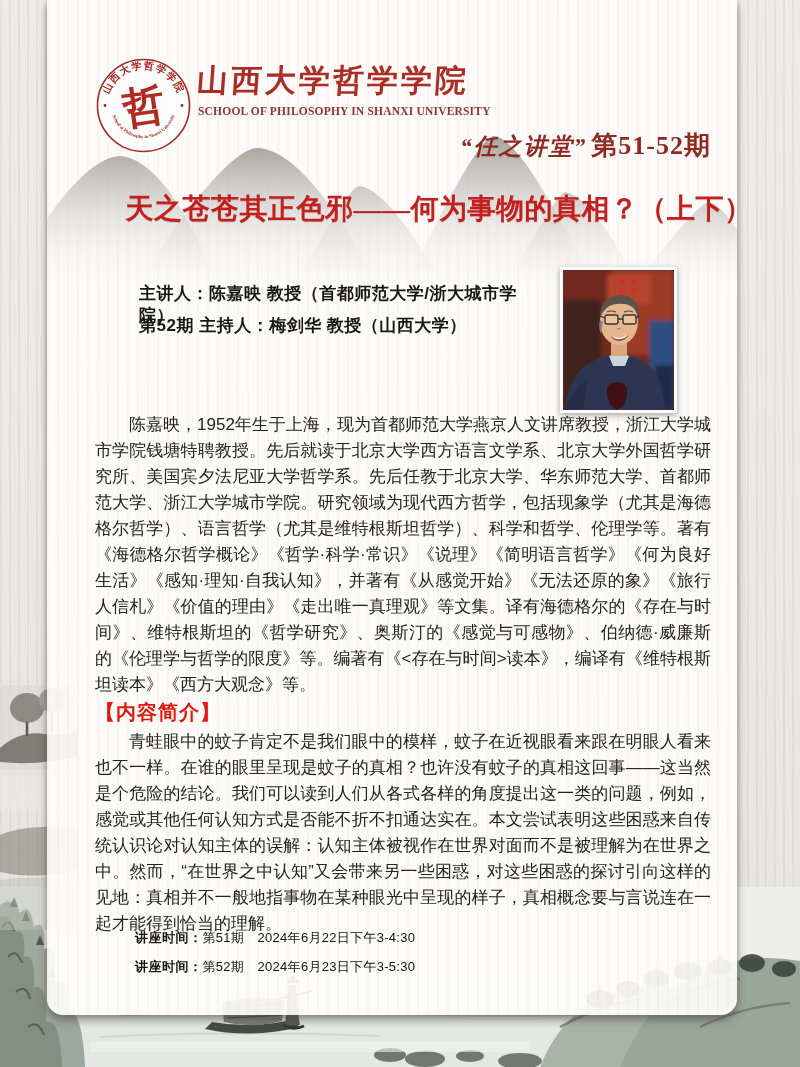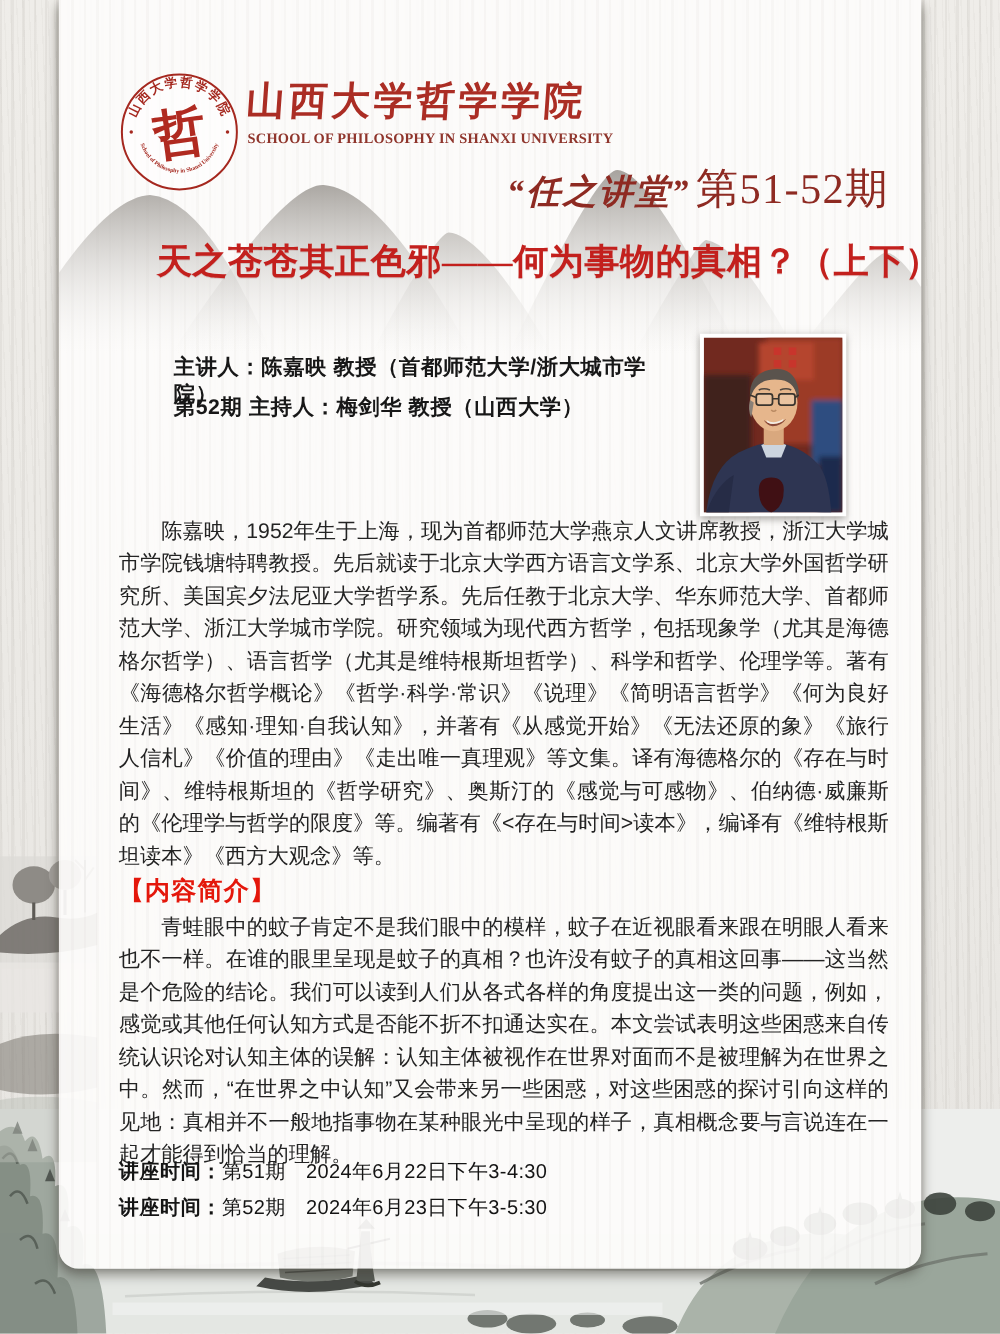--- a/index.html
+++ b/index.html
@@ -40,22 +40,22 @@
   }
   .school-en{
     position:absolute;left:151px;top:105px;width:340px;
     font-family:"Liberation Serif","DejaVu Serif",serif;
     font-weight:bold;font-size:11.5px;letter-spacing:.2px;color:#8f352c;
   }
   .series{
     position:absolute;right:26px;top:128px;text-align:right;
     font-family:"Liberation Serif","DejaVu Serif",serif;color:#8e2a22;
   }
-  .series .series-name{font-size:27px;font-weight:bold;font-style:italic;letter-spacing:2px;}
-  .series .series-issue{font-size:34px;font-weight:normal;letter-spacing:1px;}
+  .series .series-name{font-size:23px;font-weight:bold;font-style:italic;letter-spacing:2px;}
+  .series .series-issue{font-size:26px;font-weight:bold;letter-spacing:1px;}
 
   .main-title{
     position:absolute;left:0;top:190px;width:784px;text-align:center;
     font-family:"Liberation Serif","DejaVu Serif",serif;
     font-weight:bold;font-size:28px;letter-spacing:.5px;color:#c3201d;
     text-shadow:0 1px 0 rgba(120,0,0,.15);
   }
 
   .speaker-rows{position:absolute;left:48px;top:283px;width:450px;}
   .speaker-row{font-size:17px;font-weight:bold;color:#171717;height:32px;line-height:22px;letter-spacing:.5px;margin-left:44px;}
@@ -75,21 +75,21 @@
   .sec2-heading{top:699px;}
   .body-para{
     position:absolute;left:48px;width:616px;
     font-size:17px;line-height:26px;color:#232323;
     text-align:justify;text-indent:2em;letter-spacing:0;
   }
   .sec1-para{top:412px;}
   .sec2-para{top:729px;}
 
   .footer-rows{position:absolute;left:48px;top:927px;width:560px;}
-  .footer-row{height:29px;font-size:16px;color:#141414;line-height:22px;}
+  .footer-row{height:29px;font-size:13px;color:#141414;line-height:22px;margin-left:40px;}
   .footer-label{font-weight:bold;letter-spacing:.5px;}
   .footer-value{font-weight:normal;letter-spacing:.3px;}
 </style>
 </head>
 <body>
 
 <div class="page">
 
   <svg class="bottom-art" viewBox="0 0 800 180" xmlns="http://www.w3.org/2000/svg">
     <rect x="0" y="0" width="800" height="180" fill="#edeeec"></rect>

